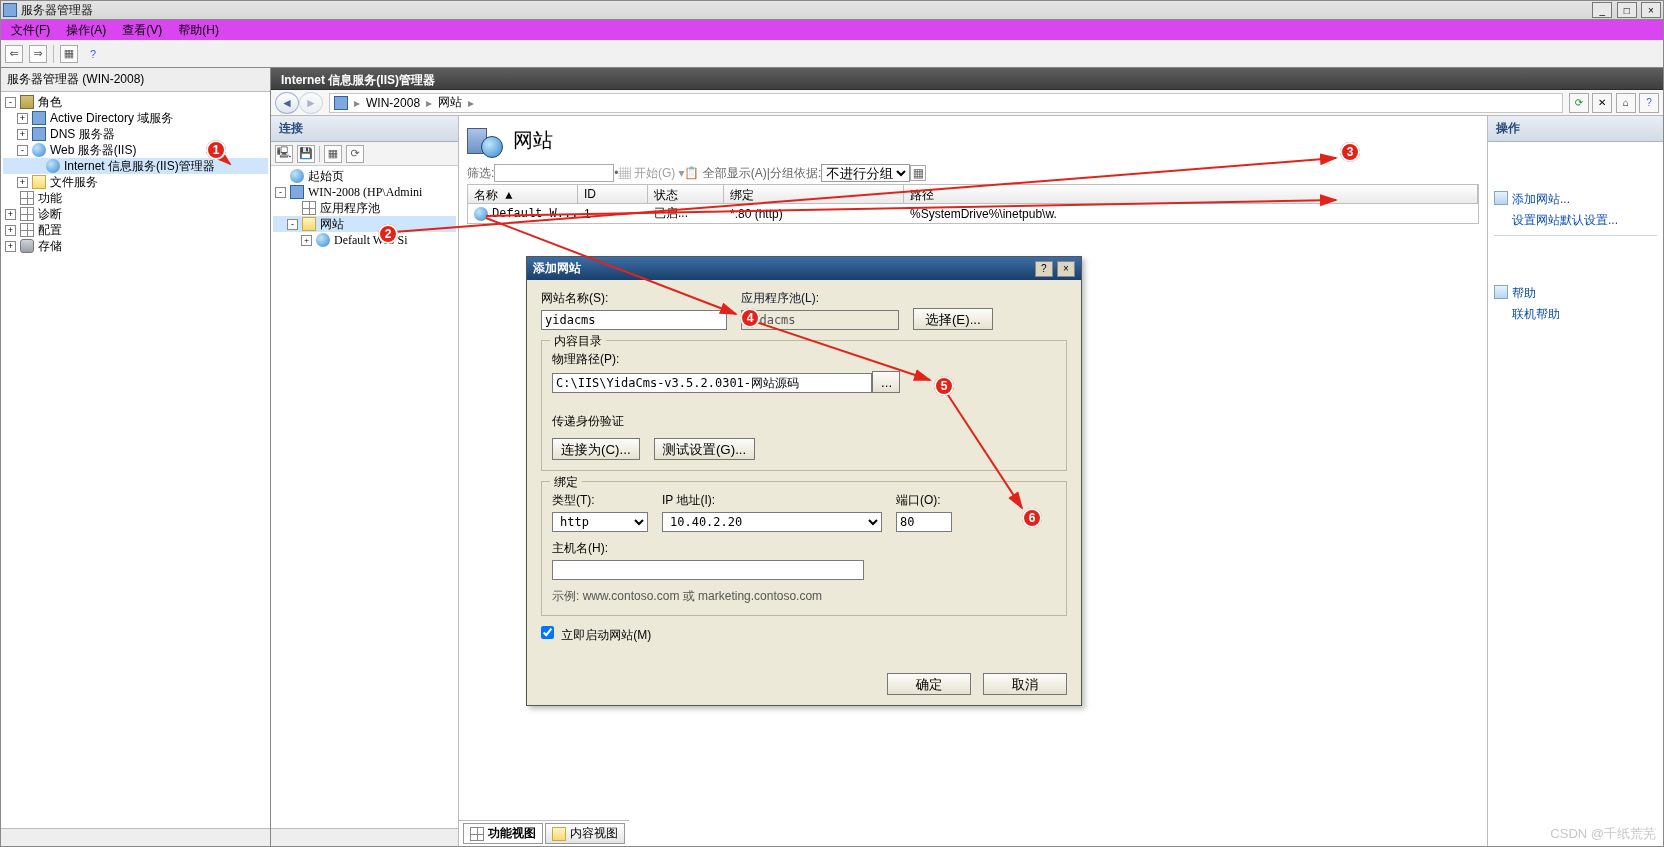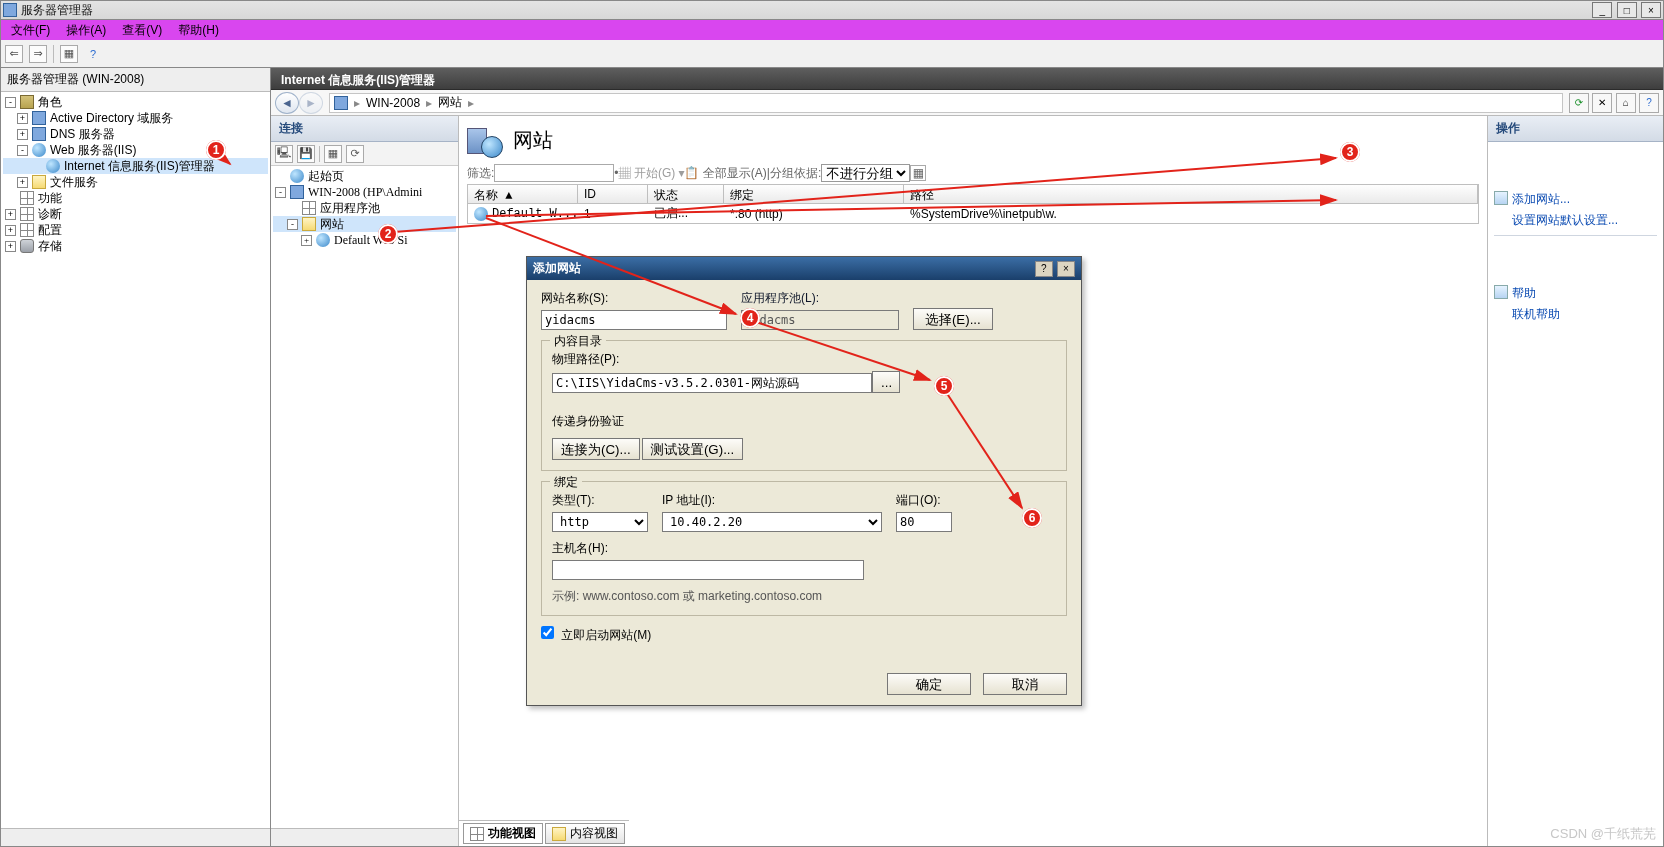--- a/index.html
+++ b/index.html
@@ -358,21 +358,21 @@
     </div>
 
     <fieldset class="grp">
       <span class="legend">内容目录</span>
       <label class="lbl">物理路径(P):</label>
       <div style="display:flex;align-items:flex-end;margin-bottom:20px;">
         <input class="txt" style="width: 320px;" value="C:\IIS\YidaCms-v3.5.2.0301-网站源码">
         <button class="btn" style="min-width:28px;width:28px;">...</button>
       </div>
       <div class="lbl">传递身份验证</div>
-      <div style="display:flex;gap:2px;margin-top:8px;">
+      <div style="display:flex;gap:14px;margin-top:8px;">
         <button class="btn">连接为(C)...</button>
         <button class="btn">测试设置(G)...</button>
       </div>
     </fieldset>
 
     <fieldset class="grp">
       <span class="legend">绑定</span>
       <div class="row" style="margin-bottom:8px;">
         <div>
           <label class="lbl">类型(T):</label>

